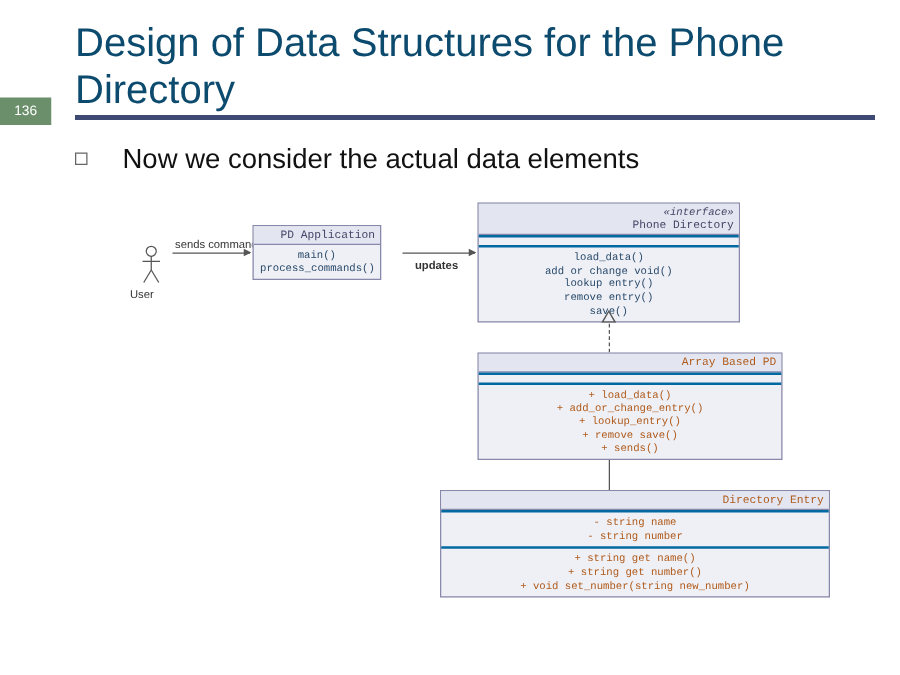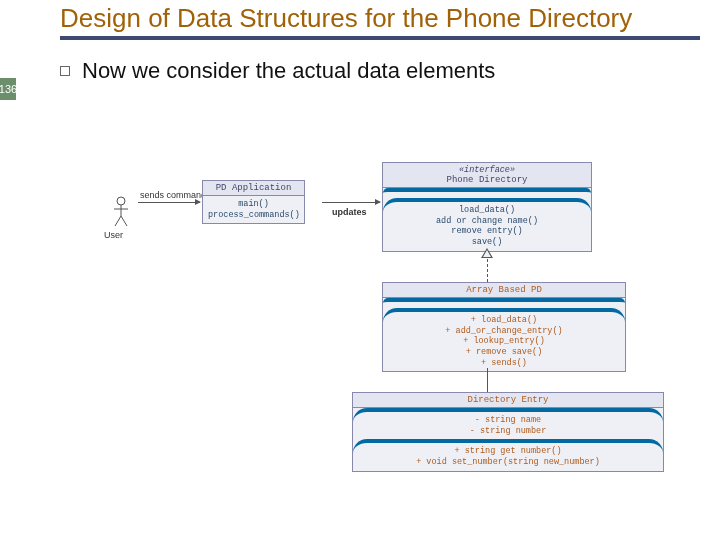--- a/index.html
+++ b/index.html
@@ -4,56 +4,56 @@
 <style>
   * { box-sizing: border-box; margin: 0; padding: 0; }
   body {
     width: 720px; height: 540px;
     background: #fff;
     font-family: Arial, sans-serif;
     position: relative; overflow: hidden;
   }
   .slide { position: relative; width: 100%; height: 100%; }
   .title {
-    font-size: 26px; color: #a16207; font-weight: 400;
-    padding: 4px 0 0 60px; line-height: 1.15;
+    font-size: 32px; color: #0c4a6e; font-weight: 400;
+    padding: 16px 0 0 60px; line-height: 1.15;
   }
   .underline { height: 4px; background: #3e4a73; margin: 2px 0 0 60px; width: 640px; }
   .pagenum {
     position: absolute; left: 0; top: 78px;
-    width: 16px; height: 22px; background: #6b8e6b; color: #fff;
+    width: 41px; height: 22px; background: #6b8e6b; color: #fff;
     font-size: 11px; display: flex; align-items: center; justify-content: center;
   }
   .bullet {
-    display: flex; align-items: flex-start; gap: 12px;
+    display: flex; align-items: flex-start; gap: 28px;
     padding: 18px 0 0 60px; font-size: 22px; color: #111;
   }
   .bullet .sq { width: 10px; height: 10px; border: 1.5px solid #666; margin-top: 8px; flex: 0 0 auto; }
   .diagram { position: absolute; left: 90px; top: 152px; width: 560px; height: 370px; }
   .actor { position: absolute; left: 14px; top: 44px; width: 34px; text-align: left; }
   .actor svg { display: block; margin: 0 auto; }
   .actor .lbl { font-size: 9px; color: #333; margin-top: 2px; }
   .arrow { position: absolute; height: 1px; background: #555; }
   .arrow::after {
     content: ""; position: absolute; right: -1px; top: -3px;
     border-left: 6px solid #555; border-top: 3.5px solid transparent; border-bottom: 3.5px solid transparent;
   }
   .arrlbl { position: absolute; font-size: 9px; color: #333; white-space: nowrap; }
   .box { position: absolute; border: 1px solid #88a; background: #eef0f6; }
   .box-hdr {
-    font-size: 9px; text-align: center; padding: 2px 4px;
+    font-size: 9px; text-align: right; padding: 2px 4px;
     border-bottom: 1px solid #88a; background: #e3e6f0; color: #446;
     font-family: "Courier New", monospace;
   }
   .box-hdr .stereo { font-style: italic; font-size: 8.5px; display: block; }
   .box-body {
     font-family: "Courier New", monospace; font-size: 8.5px; color: #2a4a6a;
     padding: 3px 5px; line-height: 1.25; text-align: center;
   }
-  .box-sep { border-top: 4px solid #0369a1; border-radius: 14px; }
+  .box-sep { border-top: 2px solid #0369a1; }
   .orange .box-hdr { color: #b05a1a; }
   .orange .box-body { color: #b05a1a; }
   .assoc { position: absolute; width: 1px; background: #555; }
   .tri-outline {
     position: absolute; width: 0; height: 0;
     border-left: 6px solid transparent; border-right: 6px solid transparent;
     border-bottom: 10px solid #555;
   }
   .tri-outline::after {
     content:""; position:absolute; left:-4.5px; top:1.5px;
@@ -103,21 +103,22 @@
     <div class="arrlbl" style="left:242px; top:38px; font-weight:bold;margin-top:17px;">updates</div>
 
     <div class="box" style="left:292px; top:10px; width:210px;">
       <div class="box-hdr">
         <span class="stereo">«interface»</span>
         <span>Phone Directory</span>
       </div>
       <div class="box-body box-sep" style="height:6px;"></div>
       <div class="box-body box-sep">
         <div>load_data()</div>
-        <div>add or change name()</div>
+        <div>add or change void()</div>
+        <div>lookup entry()</div>
         <div>remove entry()</div>
         <div>save()</div>
       </div>
     </div>
 
     <div class="assoc" style="left:397px; top:102px; height:28px; border-left:1px dashed #555; background:none;"></div>
     <div class="tri-outline" style="left:391px; top:96px;"></div>
 
     <div class="box orange" style="left:292px; top:130px; width:244px;">
       <div class="box-hdr">Array Based PD</div>
@@ -133,19 +134,20 @@
 
     <div class="assoc" style="left:397px; top:216px; height:24px;"></div>
 
     <div class="box orange" style="left:262px; top:240px; width:312px;">
       <div class="box-hdr">Directory Entry</div>
       <div class="box-body box-sep">
         <div>- string name</div>
         <div>- string number</div>
       </div>
       <div class="box-body box-sep">
+        <div>+ string get name()</div>
         <div>+ string get number()</div>
         <div>+ void set_number(string new_number)</div>
       </div>
     </div>
 
   </div>
 </div>
 
 </body></html>

